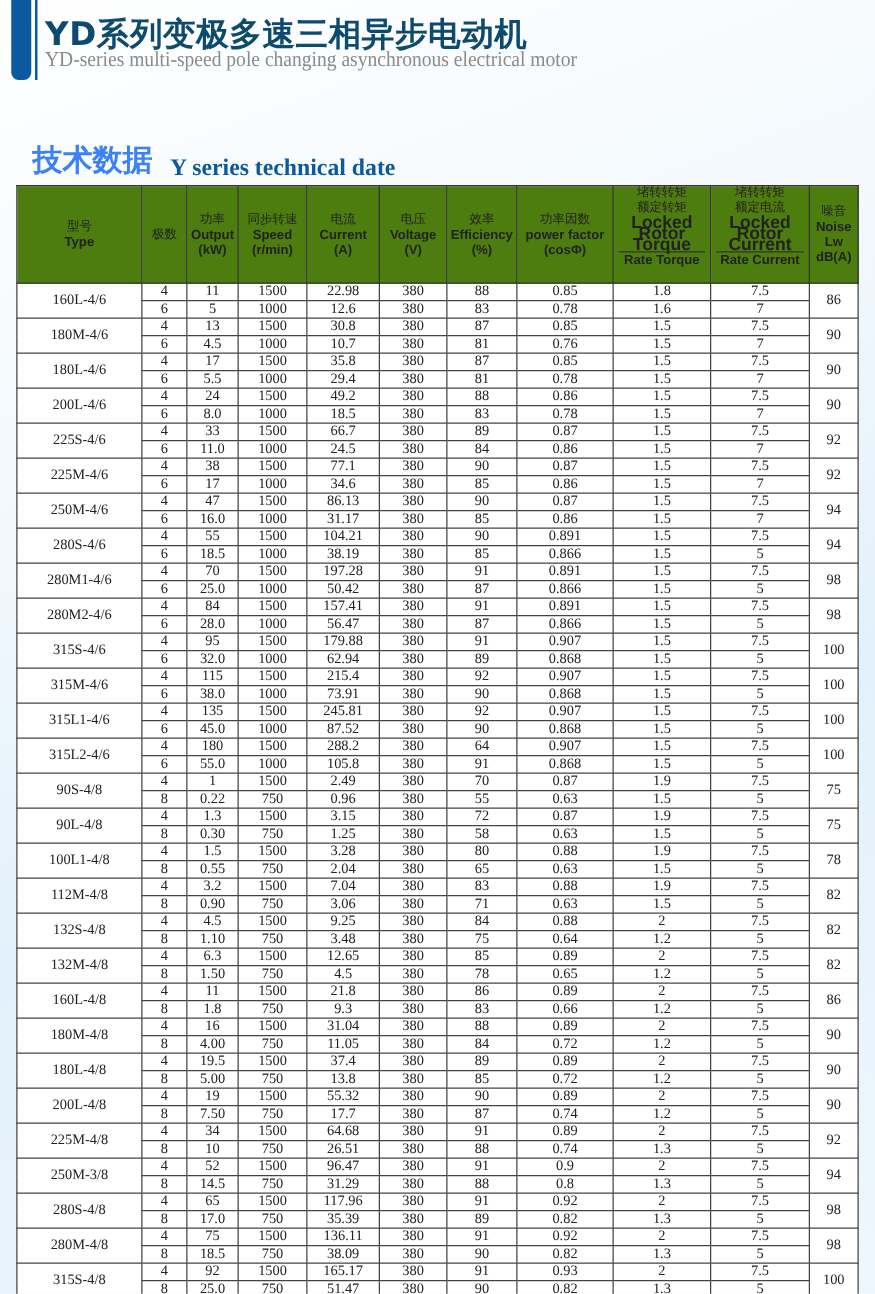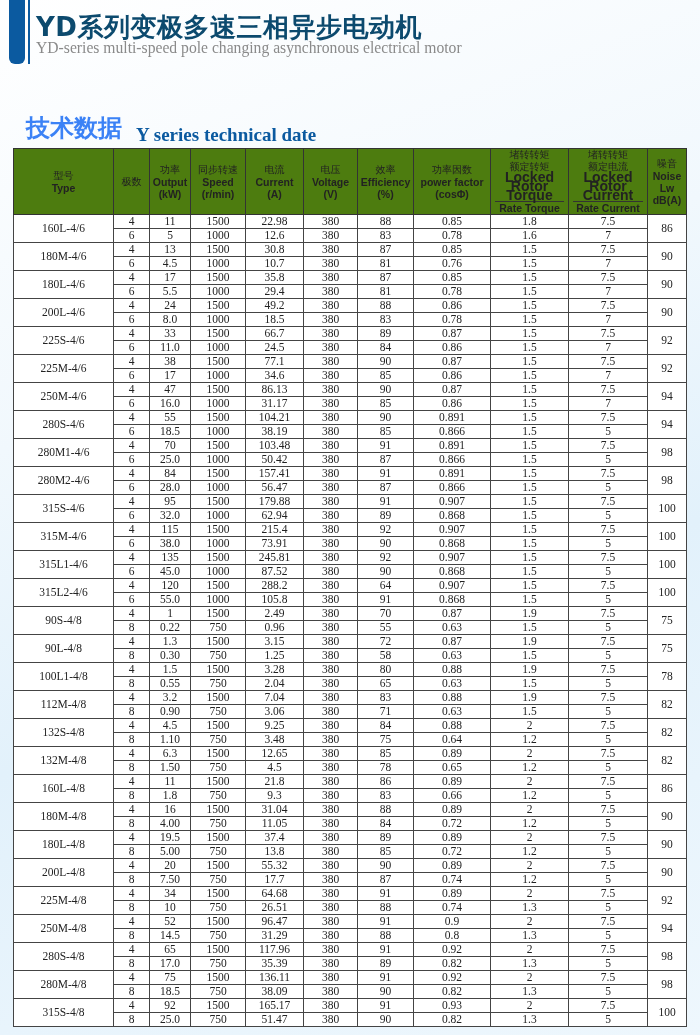--- a/index.html
+++ b/index.html
@@ -35,21 +35,21 @@
     border:1.5px solid #333;
   }
   table.spec th {
     background:#4d7c0f; border:1px solid #333; height:64px; padding:0;
     font-family:"Liberation Sans", sans-serif; font-size:10.5px; color:#222;
     line-height:12px; text-align:center; vertical-align:middle;
   }
   th .cn { font-family:"DejaVu Sans", sans-serif; font-weight:normal; font-size:10px; display:block; }
   th .en { font-weight:bold; display:block; }
   th .small { font-size:14px; font-weight:bold; display:block; line-height:9px; }
-  th .ratio { border-top:1px solid #333; margin:1px 4px 0; font-weight:bold; display:block; }
+  th .ratio { border-top:1px solid #333; margin:1px 4px 12px; font-weight:bold; display:block; }
   table.spec td {
     border:1px solid #444; padding:0; height:13px; font-size:11.5px; color:#222;
     text-align:center; line-height:13px; white-space:nowrap;
   }
   table.spec tr.first td { border-top:1.8px solid #333; }
   td.type { font-size:14.5px; }
   td.noise { font-size:14px; }
 </style>
 </head>
 <body>
@@ -327,21 +327,21 @@
         <td>85</td>
         <td>0.866</td>
         <td>1.5</td>
         <td>5</td>
       </tr>
       <tr class="first">
         <td class="type" rowspan="2">280M1-4/6</td>
         <td>4</td>
         <td>70</td>
         <td>1500</td>
-        <td>103.48</td>
+        <td>197.28</td>
         <td>380</td>
         <td>91</td>
         <td>0.891</td>
         <td>1.5</td>
         <td>7.5</td>
         <td class="noise" rowspan="2">98</td>
       </tr>
       <tr>
         <td>6</td>
         <td>25.0</td>
@@ -445,21 +445,21 @@
         <td>87.52</td>
         <td>380</td>
         <td>90</td>
         <td>0.868</td>
         <td>1.5</td>
         <td>5</td>
       </tr>
       <tr class="first">
         <td class="type" rowspan="2">315L2-4/6</td>
         <td>4</td>
-        <td>120</td>
+        <td>180</td>
         <td>1500</td>
         <td>288.2</td>
         <td>380</td>
         <td>64</td>
         <td>0.907</td>
         <td>1.5</td>
         <td>7.5</td>
         <td class="noise" rowspan="2">100</td>
       </tr>
       <tr>
@@ -685,21 +685,21 @@
         <td>13.8</td>
         <td>380</td>
         <td>85</td>
         <td>0.72</td>
         <td>1.2</td>
         <td>5</td>
       </tr>
       <tr class="first">
         <td class="type" rowspan="2">200L-4/8</td>
         <td>4</td>
-        <td>20</td>
+        <td>19</td>
         <td>1500</td>
         <td>55.32</td>
         <td>380</td>
         <td>90</td>
         <td>0.89</td>
         <td>2</td>
         <td>7.5</td>
         <td class="noise" rowspan="2">90</td>
       </tr>
       <tr>
@@ -731,21 +731,21 @@
         <td>10</td>
         <td>750</td>
         <td>26.51</td>
         <td>380</td>
         <td>88</td>
         <td>0.74</td>
         <td>1.3</td>
         <td>5</td>
       </tr>
       <tr class="first">
-        <td class="type" rowspan="2">250M-4/8</td>
+        <td class="type" rowspan="2">250M-3/8</td>
         <td>4</td>
         <td>52</td>
         <td>1500</td>
         <td>96.47</td>
         <td>380</td>
         <td>91</td>
         <td>0.9</td>
         <td>2</td>
         <td>7.5</td>
         <td class="noise" rowspan="2">94</td>

